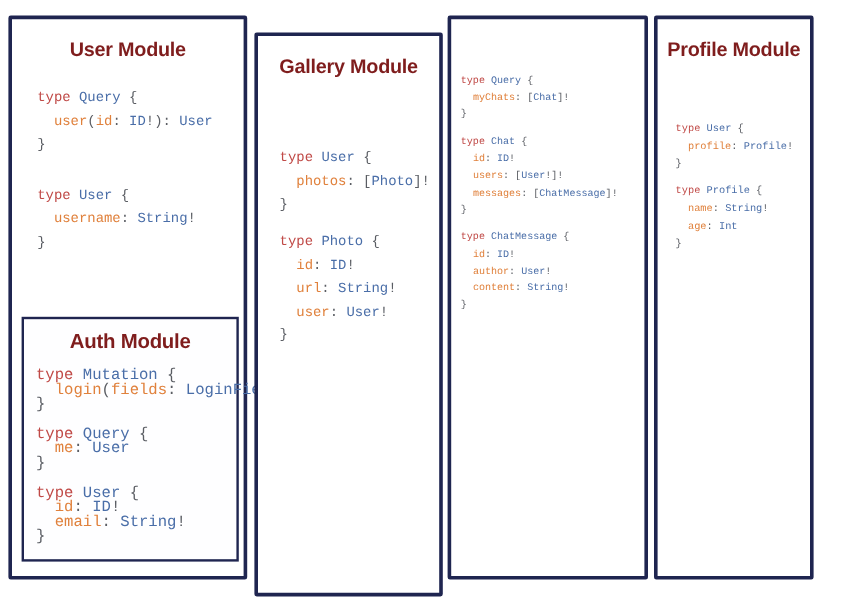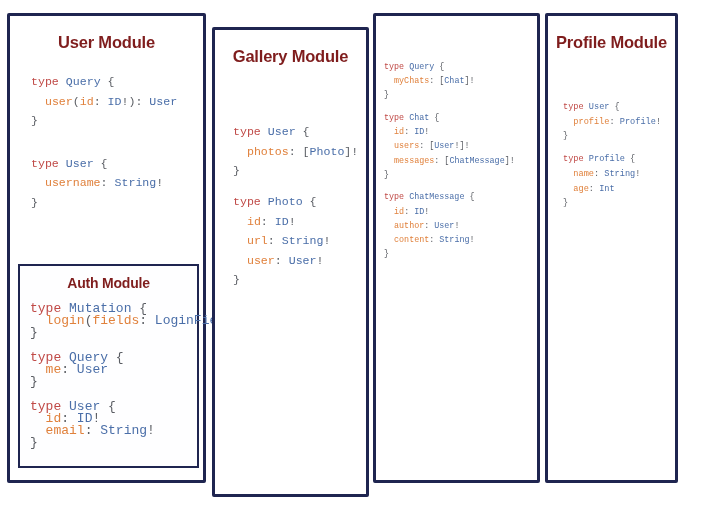--- a/index.html
+++ b/index.html
@@ -59,21 +59,21 @@
 
   
   #panel-auth {
     position: absolute;
     left: 8px; top: 248px;
     width: 181px; height: 204px;
     box-sizing: border-box;
     border: 2px solid #1f2550;
     background: #fefeff;
   }
-  #panel-auth .panel-title { margin-top: 9px; font-size: 14px; }
+  #panel-auth .panel-title { margin-top: 9px; font-size: 17px; }
   #panel-auth .code-block  { margin-left: 10px; margin-top: 12px; }
 
   
   #panel-gallery    { left: 212px; top: 27px; width: 157px; height: 470px; }
   #panel-gallery .panel-title { margin-top: 17px; }
   #panel-gallery .code-block  { margin-left: 18px; margin-top: 56px; }
 
   
   #panel-chat       { left: 373px; top: 13px; width: 167px; height: 470px; }
   #panel-chat .panel-title { margin-top: 17px; }

